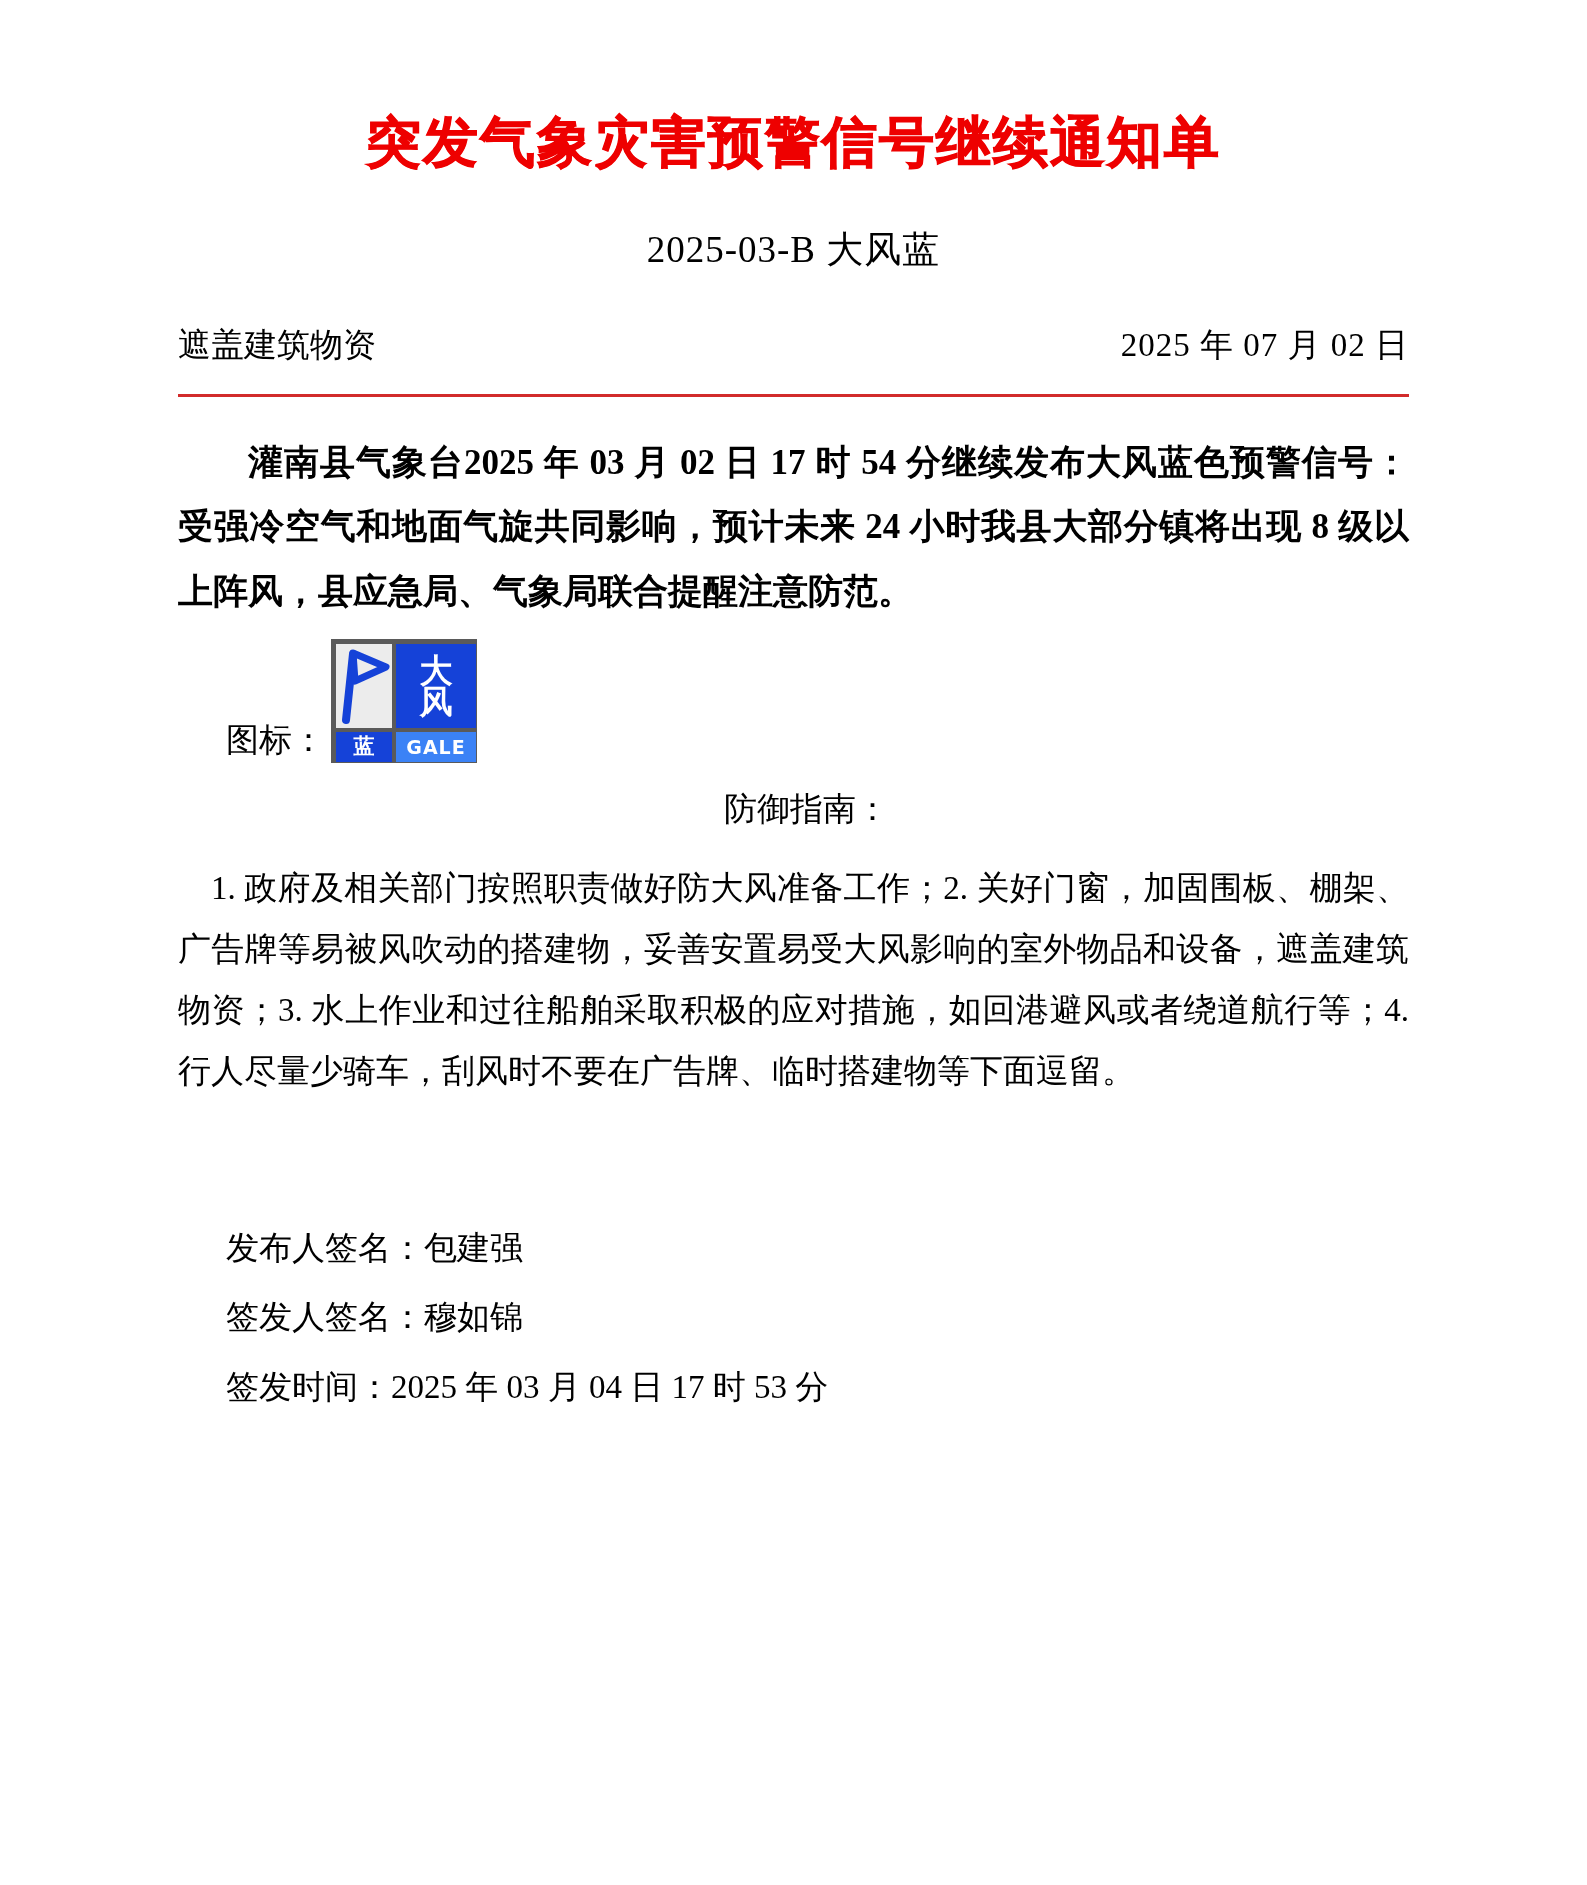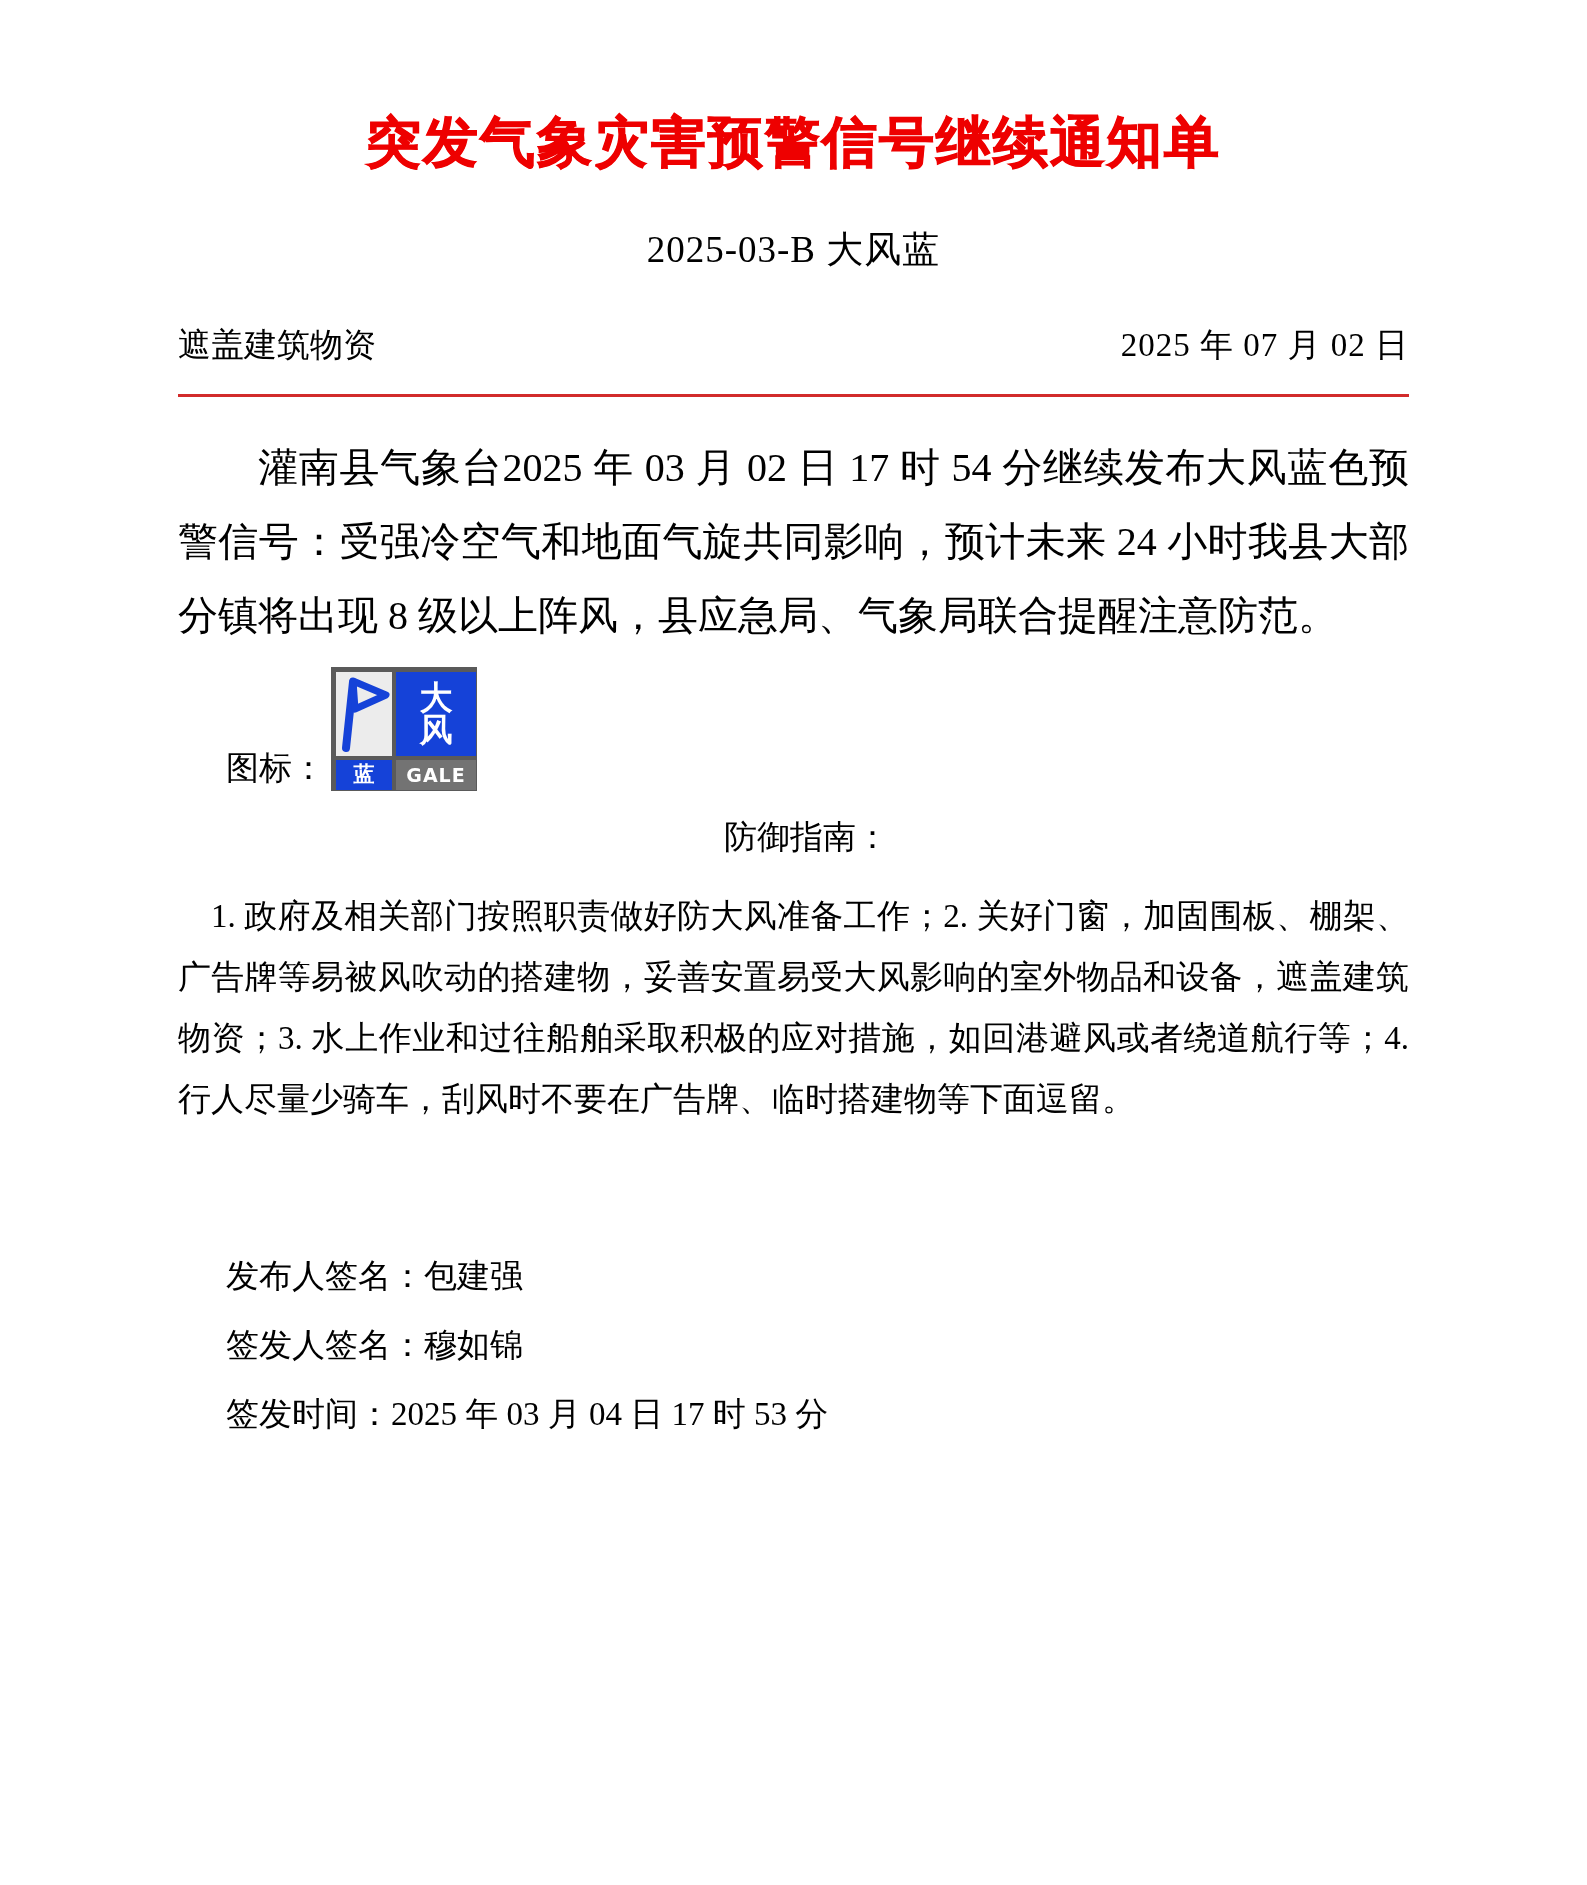--- a/index.html
+++ b/index.html
@@ -53,26 +53,27 @@
   .header-row .issuer { white-space: nowrap; }
   .header-row .issue-date { white-space: nowrap; letter-spacing: 1px; }
   .rule {
     border: none;
     border-top: 3px solid #d22b2b;
     margin: 26px -22px 0 -22px;
     height: 0;
   }
   .body-block {
     padding-top: 34px;
-    font-size: 40px;
+    font-size: 35px;
     line-height: 1.85;
     text-align: justify;
     text-justify: inter-ideograph;
     margin-left: -22px;
     margin-right: -22px;
+    font-weight: bold;
   }
   .para {
     margin: 0;
     text-indent: 2em;
     text-align: justify;
   }
   .icon-line {
     display: flex;
     align-items: flex-end;
     margin-top: 14px;
@@ -121,21 +122,21 @@
     color: #ffffff;
     display: flex;
     align-items: center;
     justify-content: center;
     font-family: "DejaVu Sans", "Liberation Sans", sans-serif;
     font-weight: bold;
     font-size: 21px;
     line-height: 1;
   }
   .gale-en-cell {
-    background: #737373;
+    background: #3b82f6;
     color: #ffffff;
     display: flex;
     align-items: center;
     justify-content: center;
     font-family: "DejaVu Sans", "Liberation Sans", sans-serif;
     font-weight: bold;
     font-size: 19px;
     letter-spacing: 1px;
   }
   .guide-heading {

